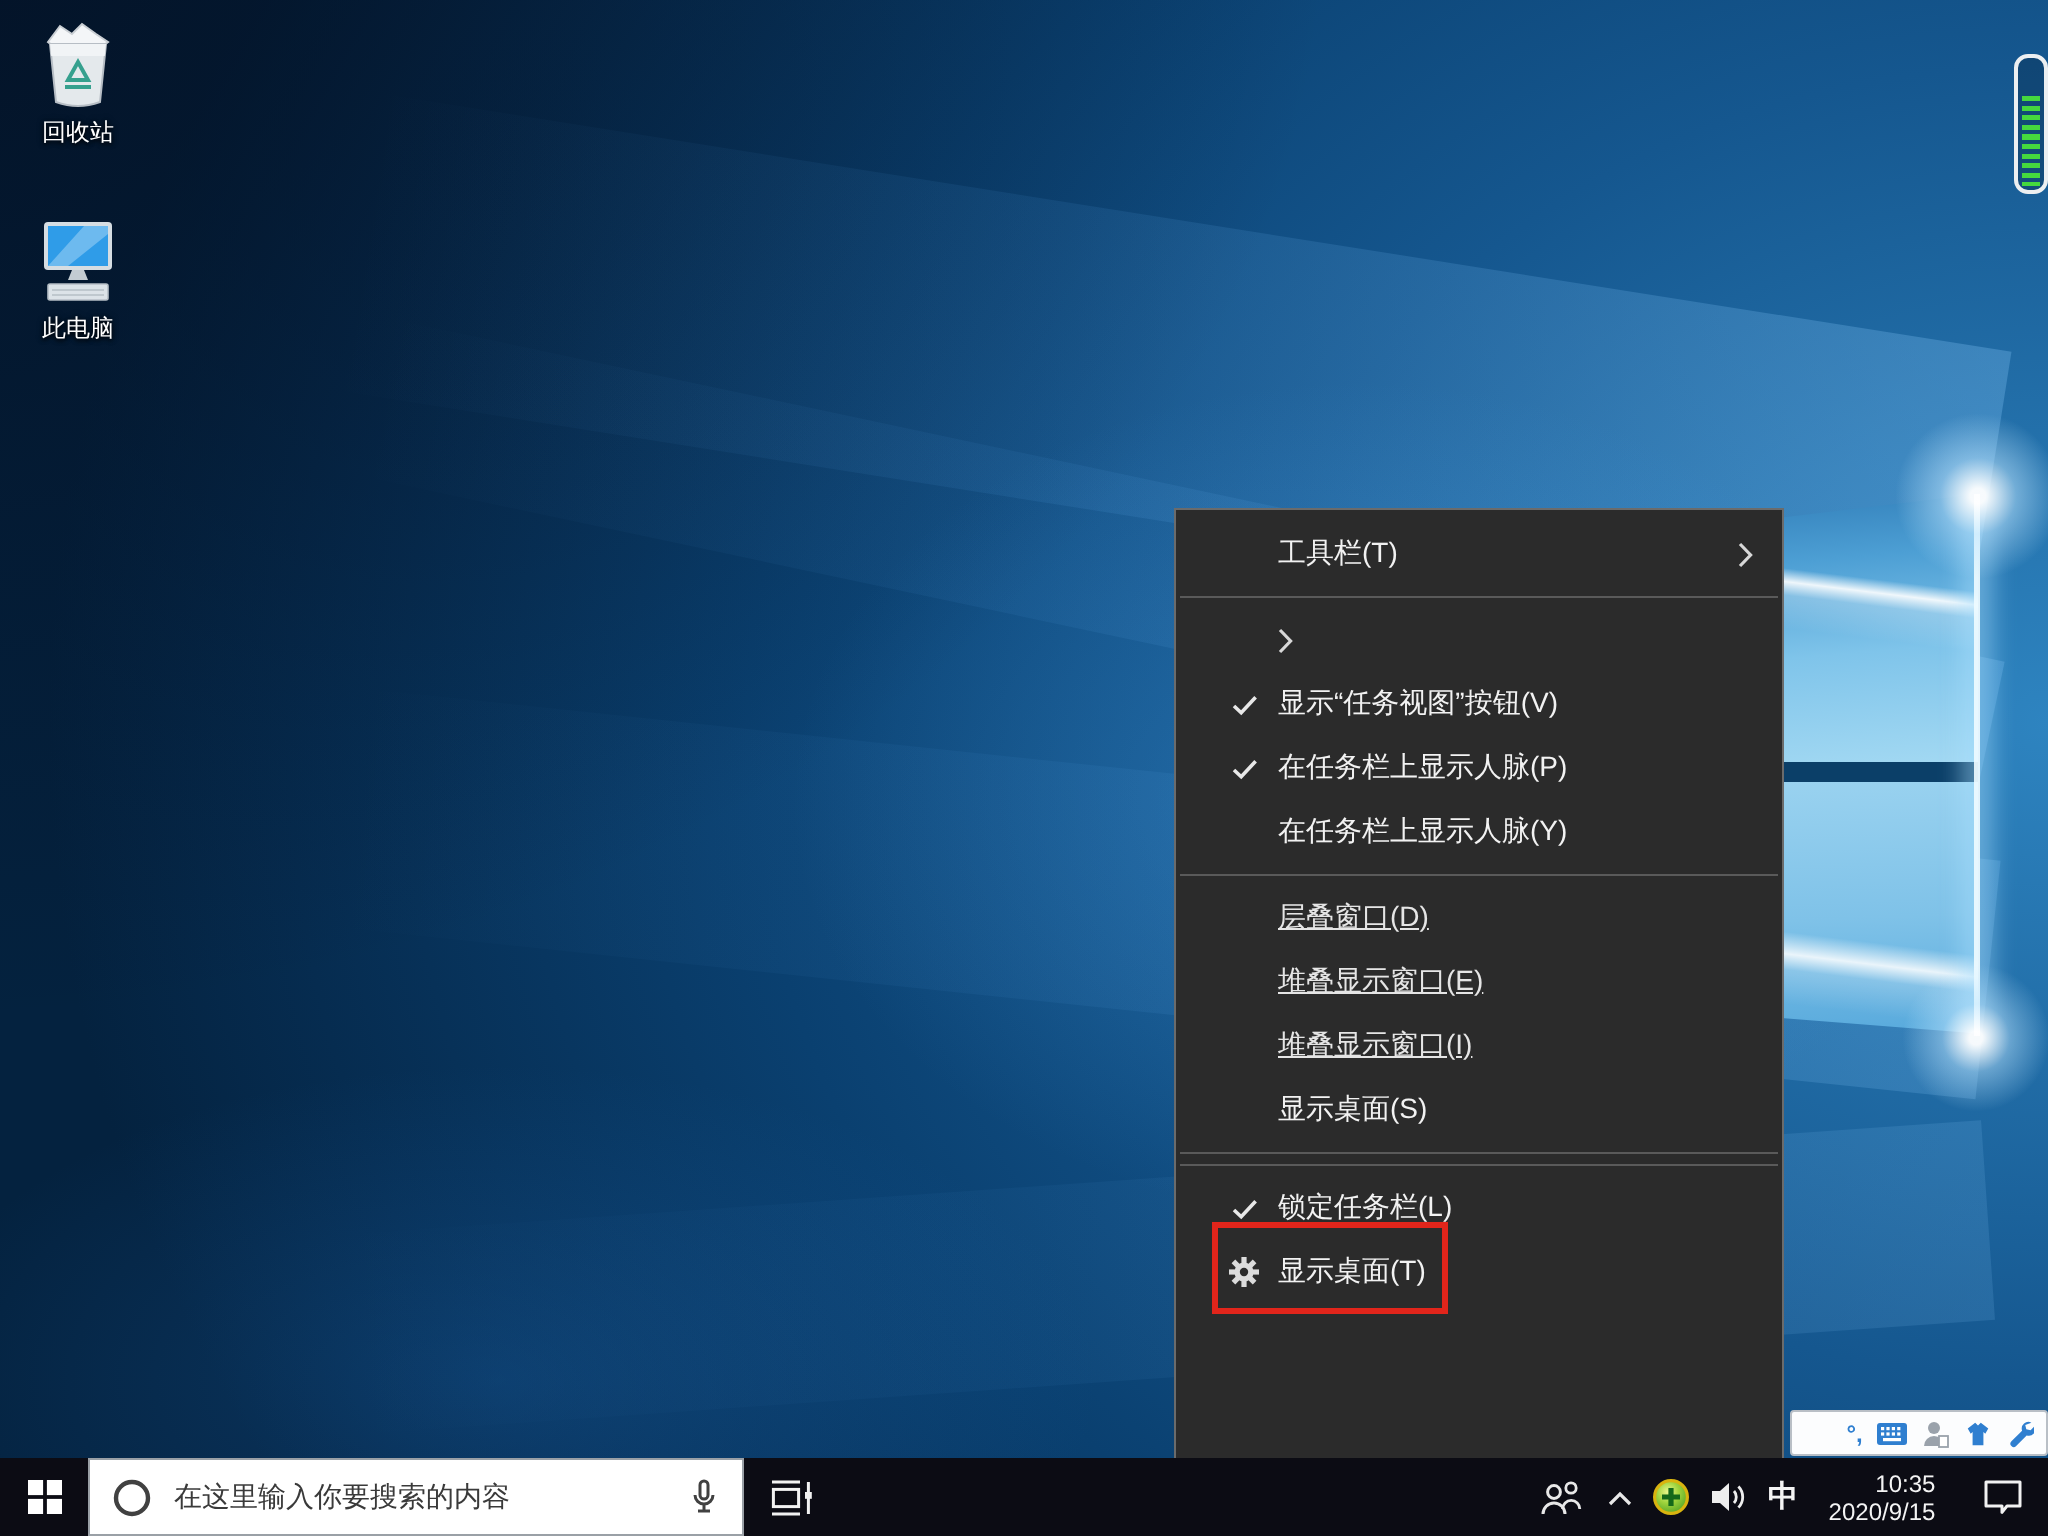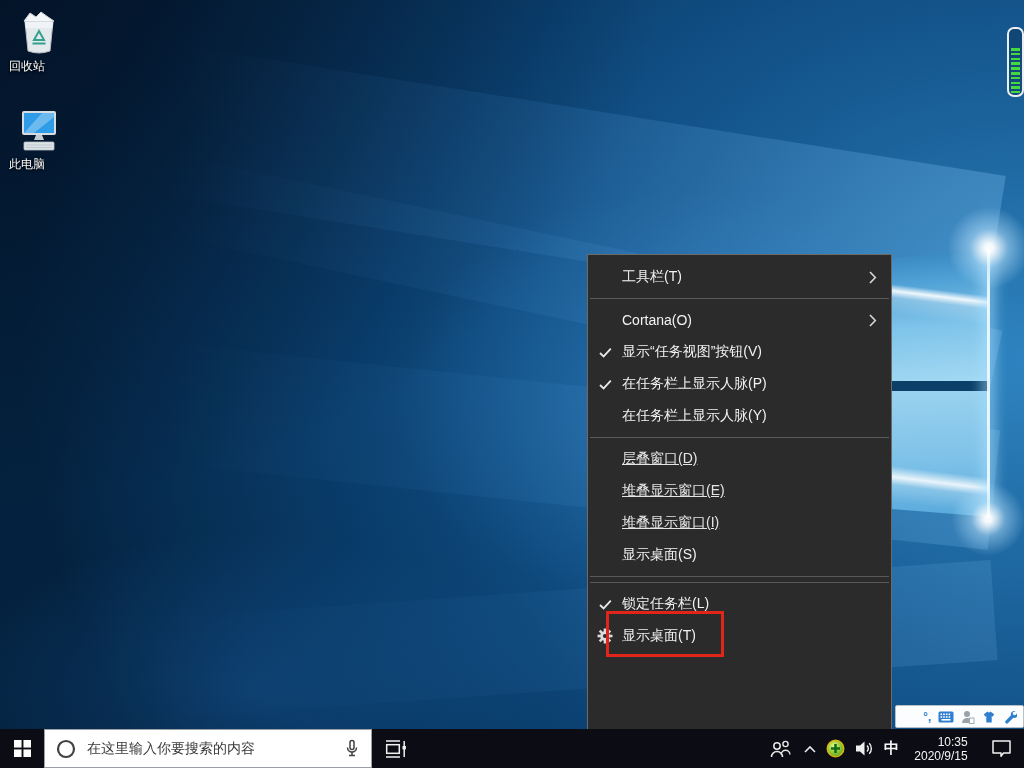--- a/index.html
+++ b/index.html
@@ -35,32 +35,32 @@
       linear-gradient(187deg, rgba(255,255,255,0) 55%, rgba(255,255,255,0.85) 62%, rgba(255,255,255,0.2) 67%, rgba(255,255,255,0) 78%),
       linear-gradient(178deg,#9bd3f0 0%,#7fc2e8 55%,#57a9dc 100%);}
   .pane-bar{position:absolute;left:740px;top:381px;width:249px;height:10px;background:#0b3f68;}
   .win-edge{position:absolute;left:987px;top:247px;width:3px;height:271px;
     background:rgba(236,250,255,0.95);box-shadow:0 0 14px 3px rgba(170,225,255,0.85);}
   .glow-tr{position:absolute;left:944px;top:203px;width:90px;height:90px;
     background:radial-gradient(circle, rgba(255,255,255,0.95) 6%, rgba(190,230,255,0.5) 30%, rgba(190,230,255,0) 65%);}
   .glow-br{position:absolute;left:948px;top:479px;width:80px;height:80px;
     background:radial-gradient(circle, rgba(255,255,255,0.95) 6%, rgba(190,230,255,0.45) 30%, rgba(190,230,255,0) 65%);}
   
-  .dicon{position:absolute;left:9px;width:60px;text-align:left;cursor:default;}
+  .dicon{position:absolute;left:9px;width:60px;text-align:center;cursor:default;}
   .dicon .art{display:block;margin:0 auto;}
   .dlabel{margin-top:2px;font-size:12px;color:#fff;text-shadow:0 1px 2px rgba(0,0,0,0.95),0 0 3px rgba(0,0,0,0.7);}
   
   #battery{position:absolute;left:1007px;top:27px;width:13px;height:66px;
     border:2px solid #eceff1;border-radius:7px;background:rgba(4,20,40,0.25);}
   #battery .fill{position:absolute;left:2px;right:2px;bottom:2px;height:68%;
     background:repeating-linear-gradient(to bottom,#45d83e 0 2.6px, rgba(0,0,0,0) 2.6px 4.8px);}
   
   #context-menu{position:absolute;left:587px;top:254px;width:303px;height:472px;
     background:#2b2b2b;border:1px solid #6b6b6b;padding:6px 0;box-sizing:content-box;z-index:5;}
-  .menu-item{height:32px;display:flex;align-items:center;padding:0 14px 0 0;color:#f2f2f2;font-size:14px;}
+  .menu-item{height:32px;display:flex;align-items:center;padding:0 14px 0 0;color:#f2f2f2;font-size:14px;margin-left:17px;}
   .menu-item .col-ico{width:34px;display:flex;justify-content:center;align-items:center;flex:0 0 34px;}
   .menu-item .lbl{flex:1 1 auto;white-space:nowrap;}
   .menu-item .arr{flex:0 0 auto;display:flex;align-items:center;}
   .menu-item.disabled{color:#e5e5e5;text-decoration:underline;}
   .sep{height:1px;background:#5a5a5a;margin:5px 2px;}
   #red-box{position:absolute;left:18px;top:356px;width:112px;height:40px;
     border:3px solid #e1251b;z-index:8;pointer-events:none;}
   
   #ime-bar{position:absolute;left:895px;top:705px;width:129px;height:23px;z-index:4;
     background:#fcfdfe;border:1px solid #b9bfc6;box-sizing:border-box;border-radius:2px;
@@ -136,21 +136,20 @@
       <svg width="8" height="13" viewBox="0 0 8 13">
           <polyline points="1,1 6.3,6.5 1,12" fill="none" stroke="#d8d8d8" stroke-width="1.6"></polyline>
         </svg>
     </span>
   </div>
 
   <div class="sep"></div>
 
   <div class="menu-item">
     <span class="col-ico"></span>
-    <span class="lbl">Cortana(O)</span>
     <span class="arr">
       <svg width="8" height="13" viewBox="0 0 8 13">
           <polyline points="1,1 6.3,6.5 1,12" fill="none" stroke="#d8d8d8" stroke-width="1.6"></polyline>
         </svg>
     </span>
   </div>
 
   <div class="menu-item">
     <span class="col-ico">
       <svg width="13" height="11" viewBox="0 0 13 11">

